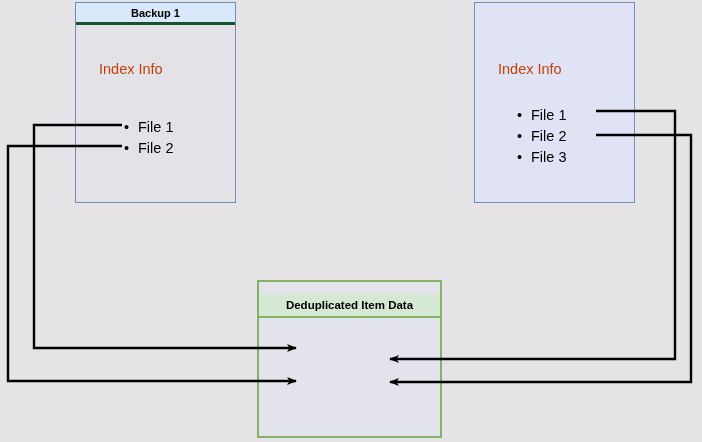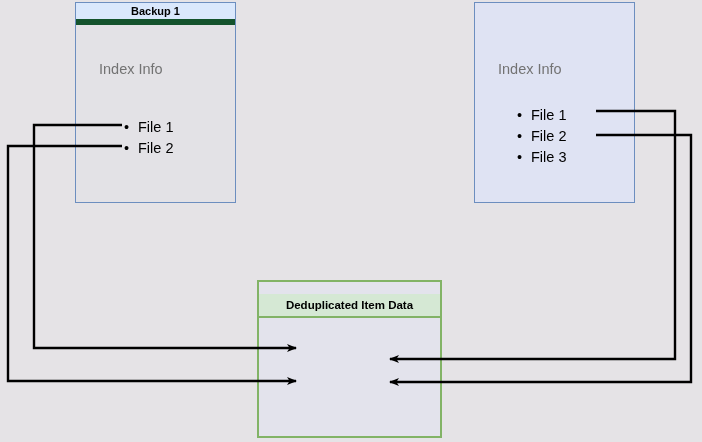--- a/index.html
+++ b/index.html
@@ -19,31 +19,31 @@
     display:flex;align-items:center;justify-content:center;
     font-size:11px;font-weight:bold;color:#000;
   }
   .box .body{
     position:absolute;left:0;right:0;bottom:0;
     box-sizing:border-box;
   }
 
   
   .box.blue{border:1px solid #6c8ebf;background:#e3e2e6;}
-  .box.blue .hdr{background:#dae8fc;border-bottom:6px solid #14532d;text-align:center;}
+  .box.blue .hdr{background:#dae8fc;border-bottom:3px solid #14532d;text-align:center;}
   .box.blue.b2{background:#dfe3f3;}
   .box.blue.b2 .hdr{background:#dae8fc;}
 
   
   .box.green{border:2px solid #82b366;background:#e3e3ec;}
   .box.green .hdr{background:#d5e8d4;border-bottom:2px solid #82b366;height:24px;font-size:11.5px;margin-top:12px;}
 
   .idxlabel{
     position:absolute;
-    font-size:14.5px;color:#737373;white-space:nowrap;
+    font-size:14.5px;color:#c2410c;white-space:nowrap;
   }
 
   ul.filelist{
     position:absolute;margin:0;padding:0;list-style:none;
   }
   ul.filelist li{
     font-size:14.5px;color:#000;line-height:21px;white-space:nowrap;
     position:relative;padding-left:16px;
   }
   ul.filelist li::before{

